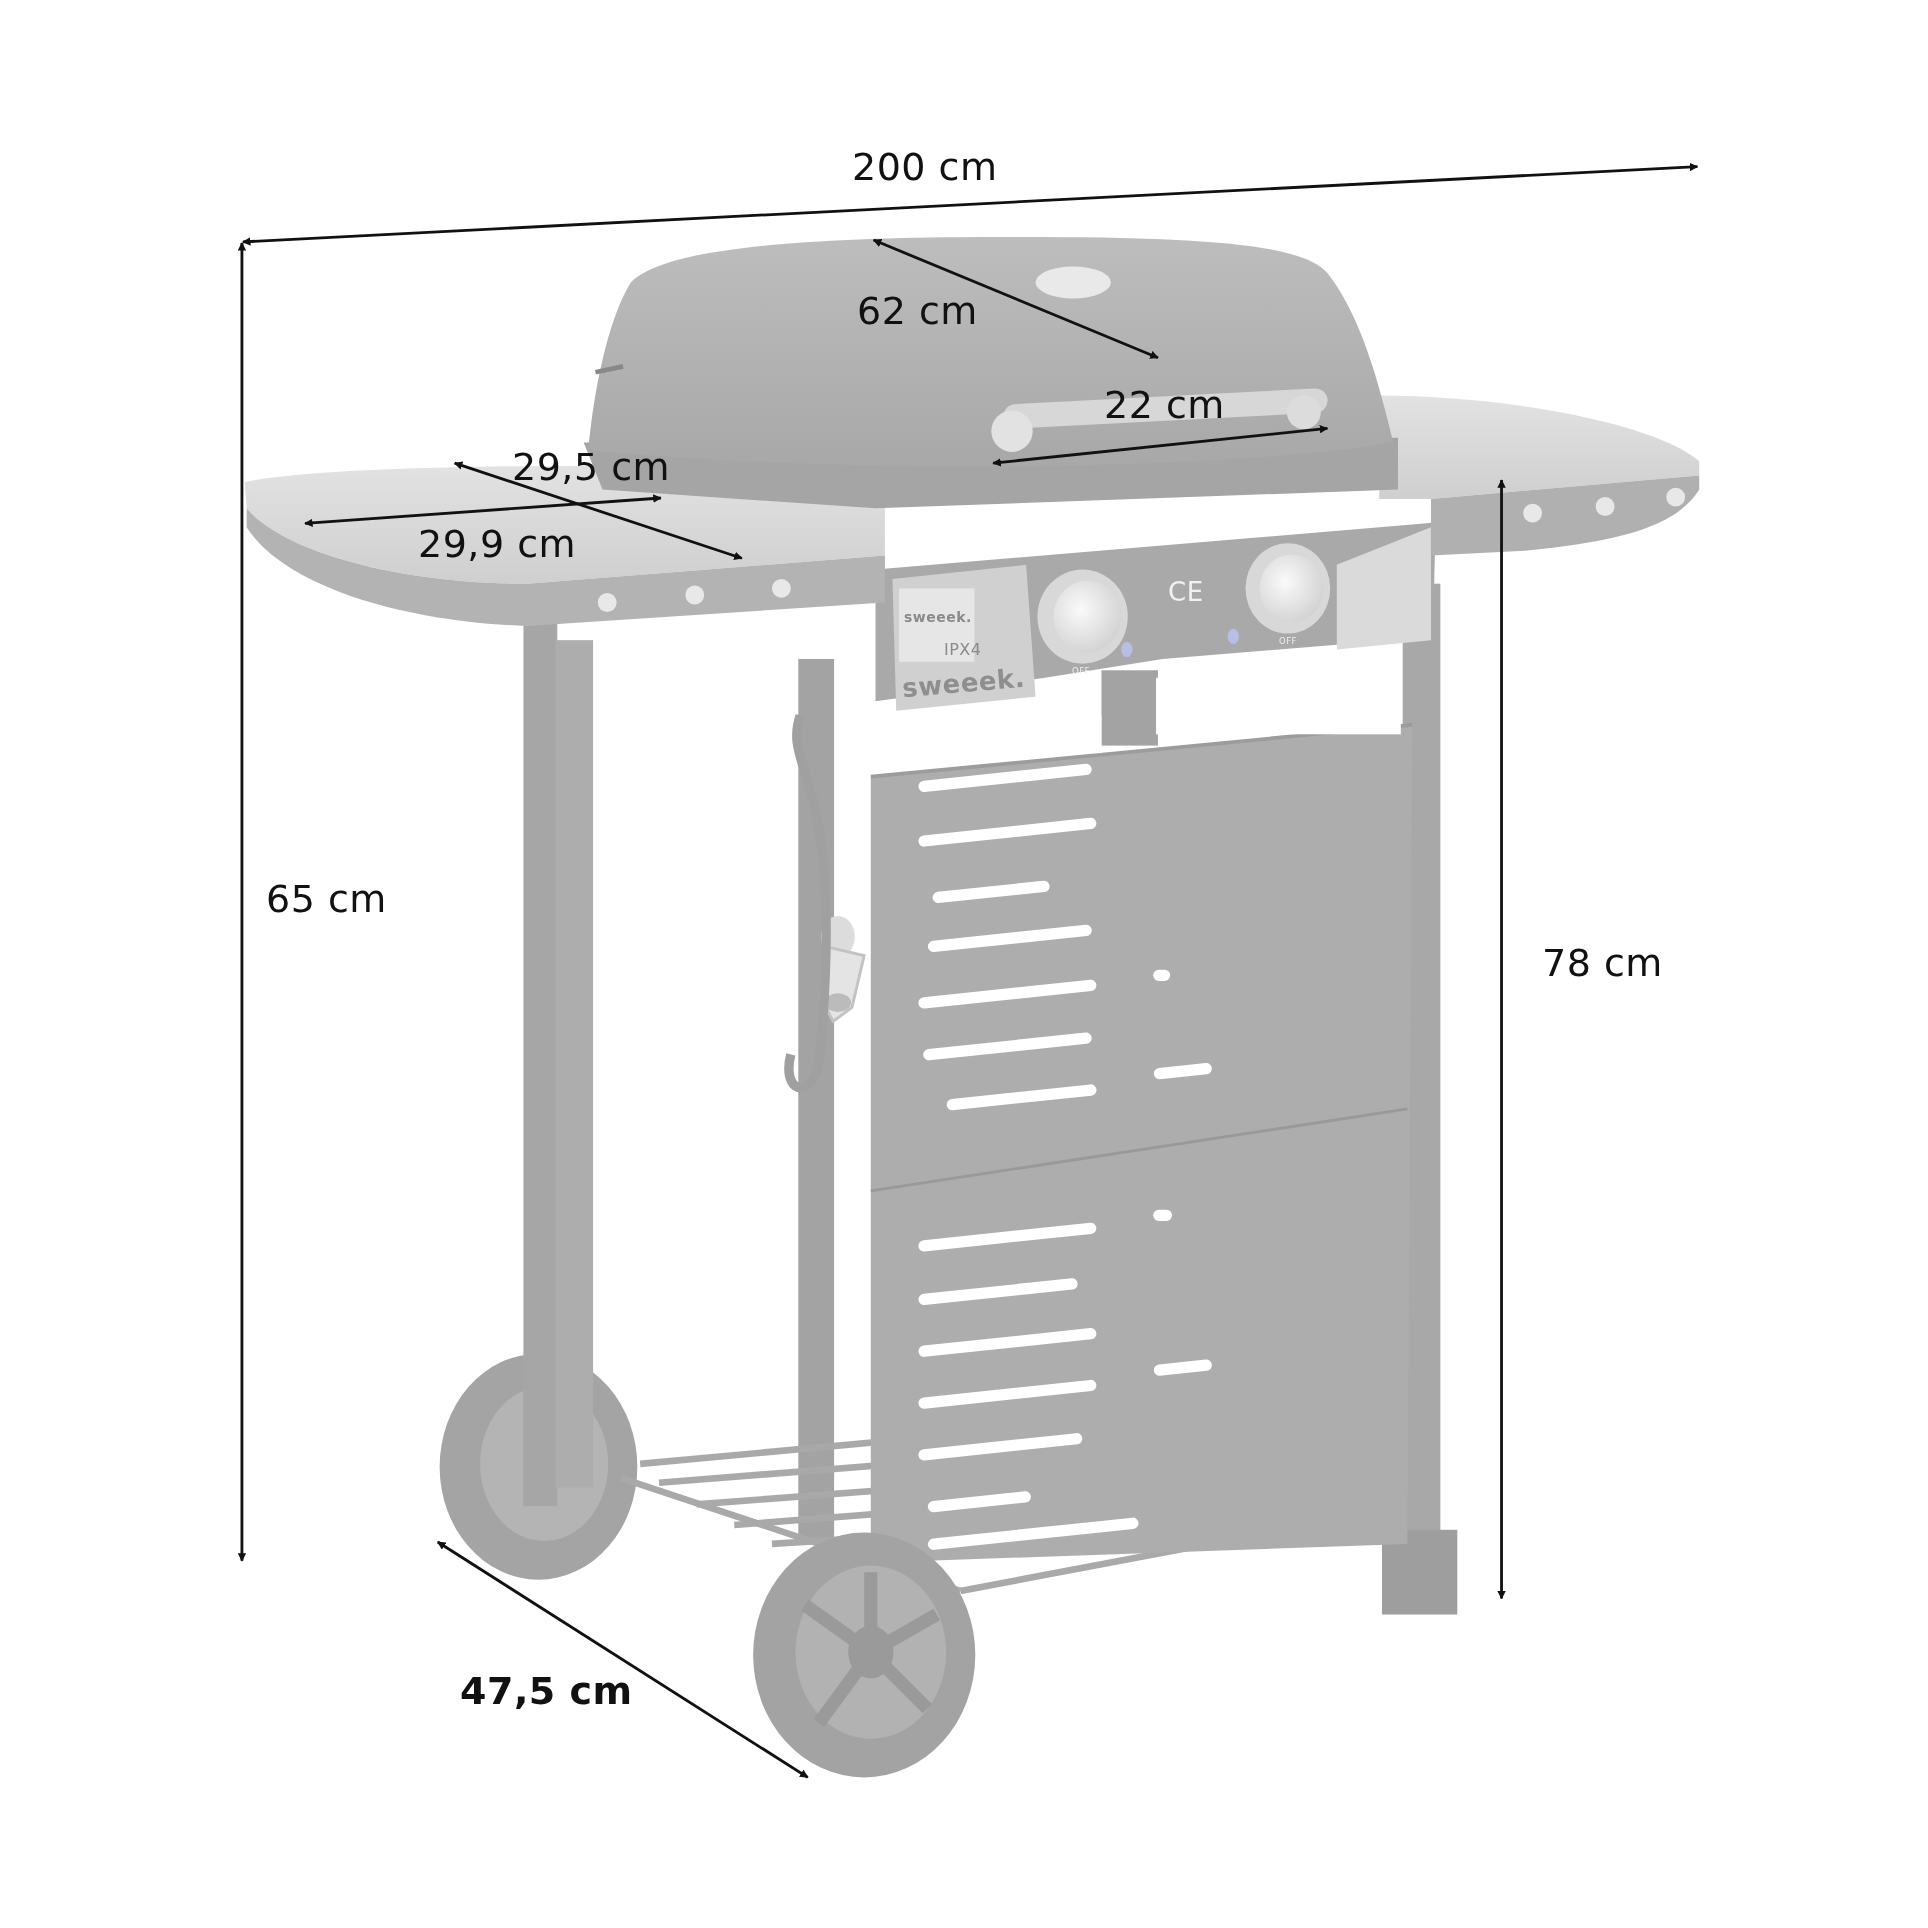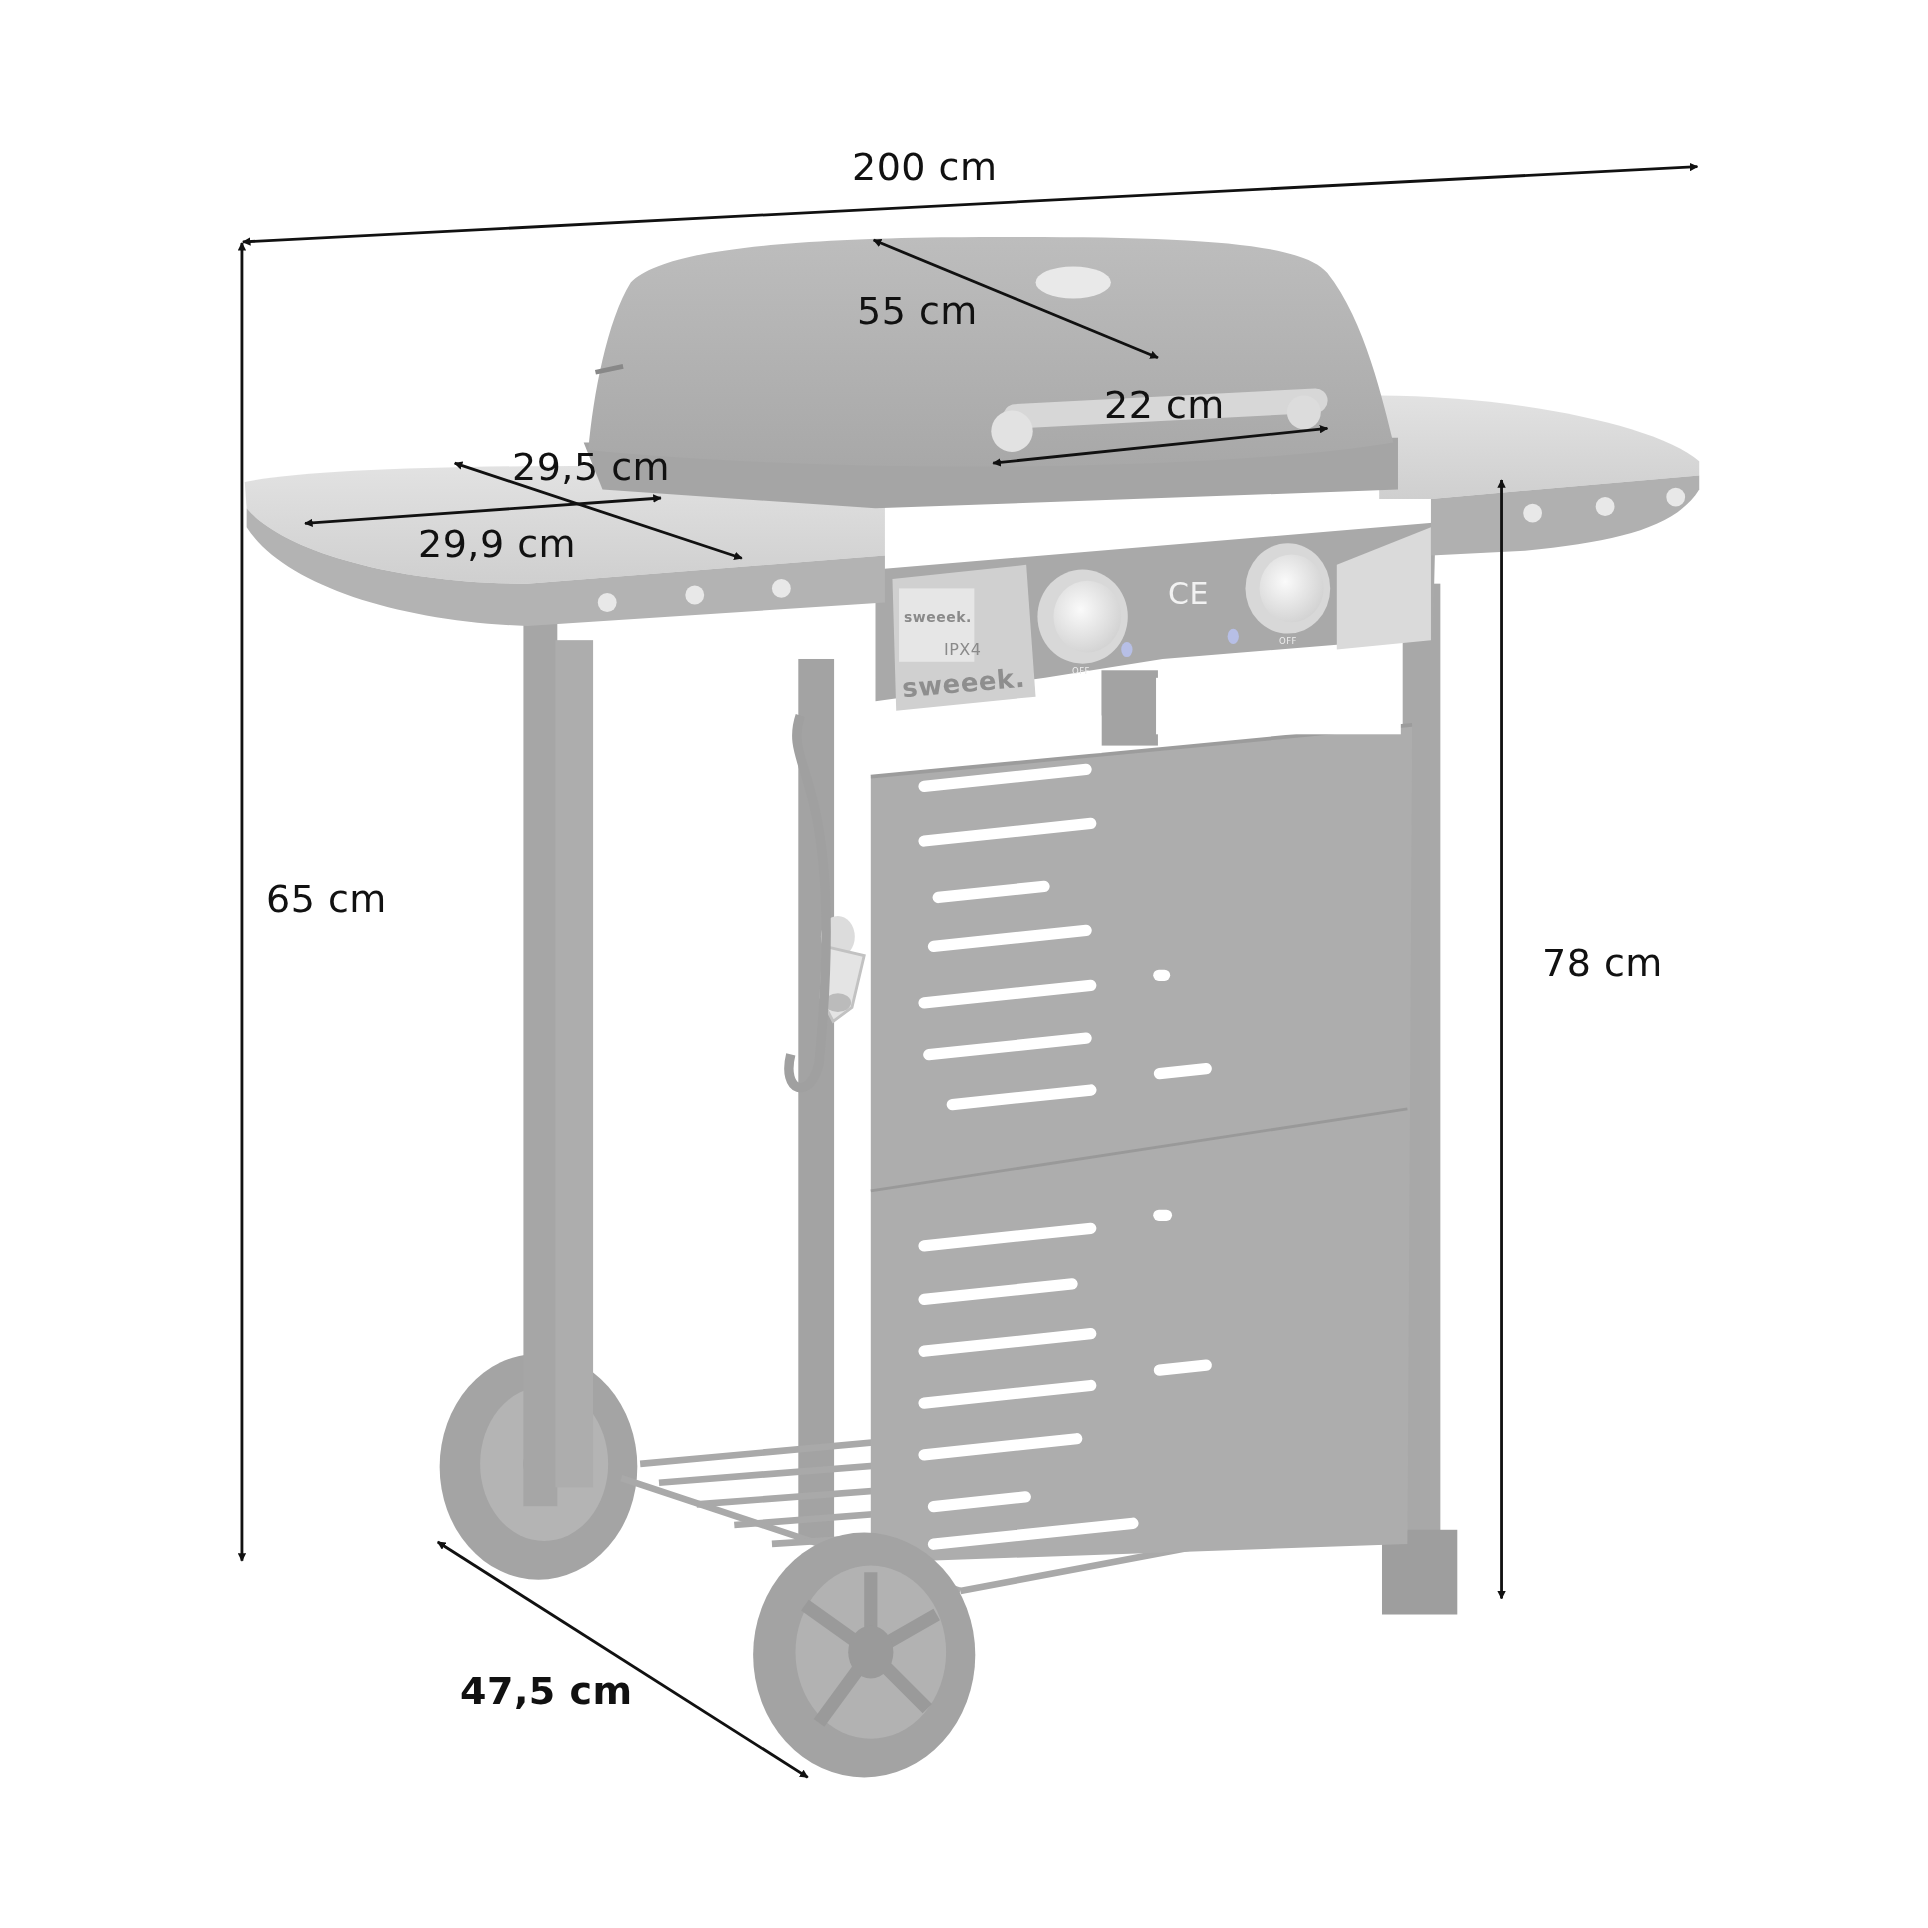--- a/index.html
+++ b/index.html
@@ -171,27 +171,27 @@
       <line x1="257" y1="258" x2="257" y2="1658" marker-start="url(#ah)" marker-end="url(#ah)"></line>
       <line x1="1595" y1="510" x2="1595" y2="1698" marker-start="url(#ah)" marker-end="url(#ah)"></line>
       <line x1="465" y1="1638" x2="858" y2="1888" marker-start="url(#ah)" marker-end="url(#ah)"></line>
     </g>
   </svg>
 
   
   <div class="dim-label" style="left:904px;top:610px;font-size:14px;color:#8a8a8a;font-weight:bold;">sweeek.</div>
   <div class="dim-label" style="left:944px;top:642px;font-size:16px;color:#8a8a8a;">IPX4</div>
   <div class="dim-label" style="left:902px;top:670px;font-size:26px;color:#8e8e8e;font-weight:bold;transform:rotate(-5deg);">sweeek.</div>
-  <div class="dim-label" style="left:1168px;top:579px;font-size:30px;color:#f2f2f2;">CE</div>
+  <div class="dim-label" style="left:1168px;top:579px;font-size:26px;color:#f2f2f2;">CE</div>
   <div class="dim-label" style="left:1072px;top:667px;font-size:8.5px;color:#ededed;">OFF</div>
   <div class="dim-label" style="left:1279px;top:637px;font-size:8.5px;color:#ededed;">OFF</div>
 
   
   <div class="dim-label" style="left:852px;top:148px;">200 cm</div>
-  <div class="dim-label" style="left:857px;top:292px;">55 cm</div>
+  <div class="dim-label" style="left:857px;top:292px;">62 cm</div>
   <div class="dim-label" style="left:1104px;top:386px;">22 cm</div>
   <div class="dim-label" style="left:512px;top:448px;">29,5 cm</div>
   <div class="dim-label" style="left:418px;top:525px;">29,9 cm</div>
   <div class="dim-label" style="left:266px;top:880px;">65 cm</div>
   <div class="dim-label" style="left:1542px;top:927px;margin-top:17px;">78 cm</div>
   <div class="dim-label" style="left:460px;top:1672px;font-weight:bold;">47,5 cm</div>
 </div>
 
 
 </body></html>

